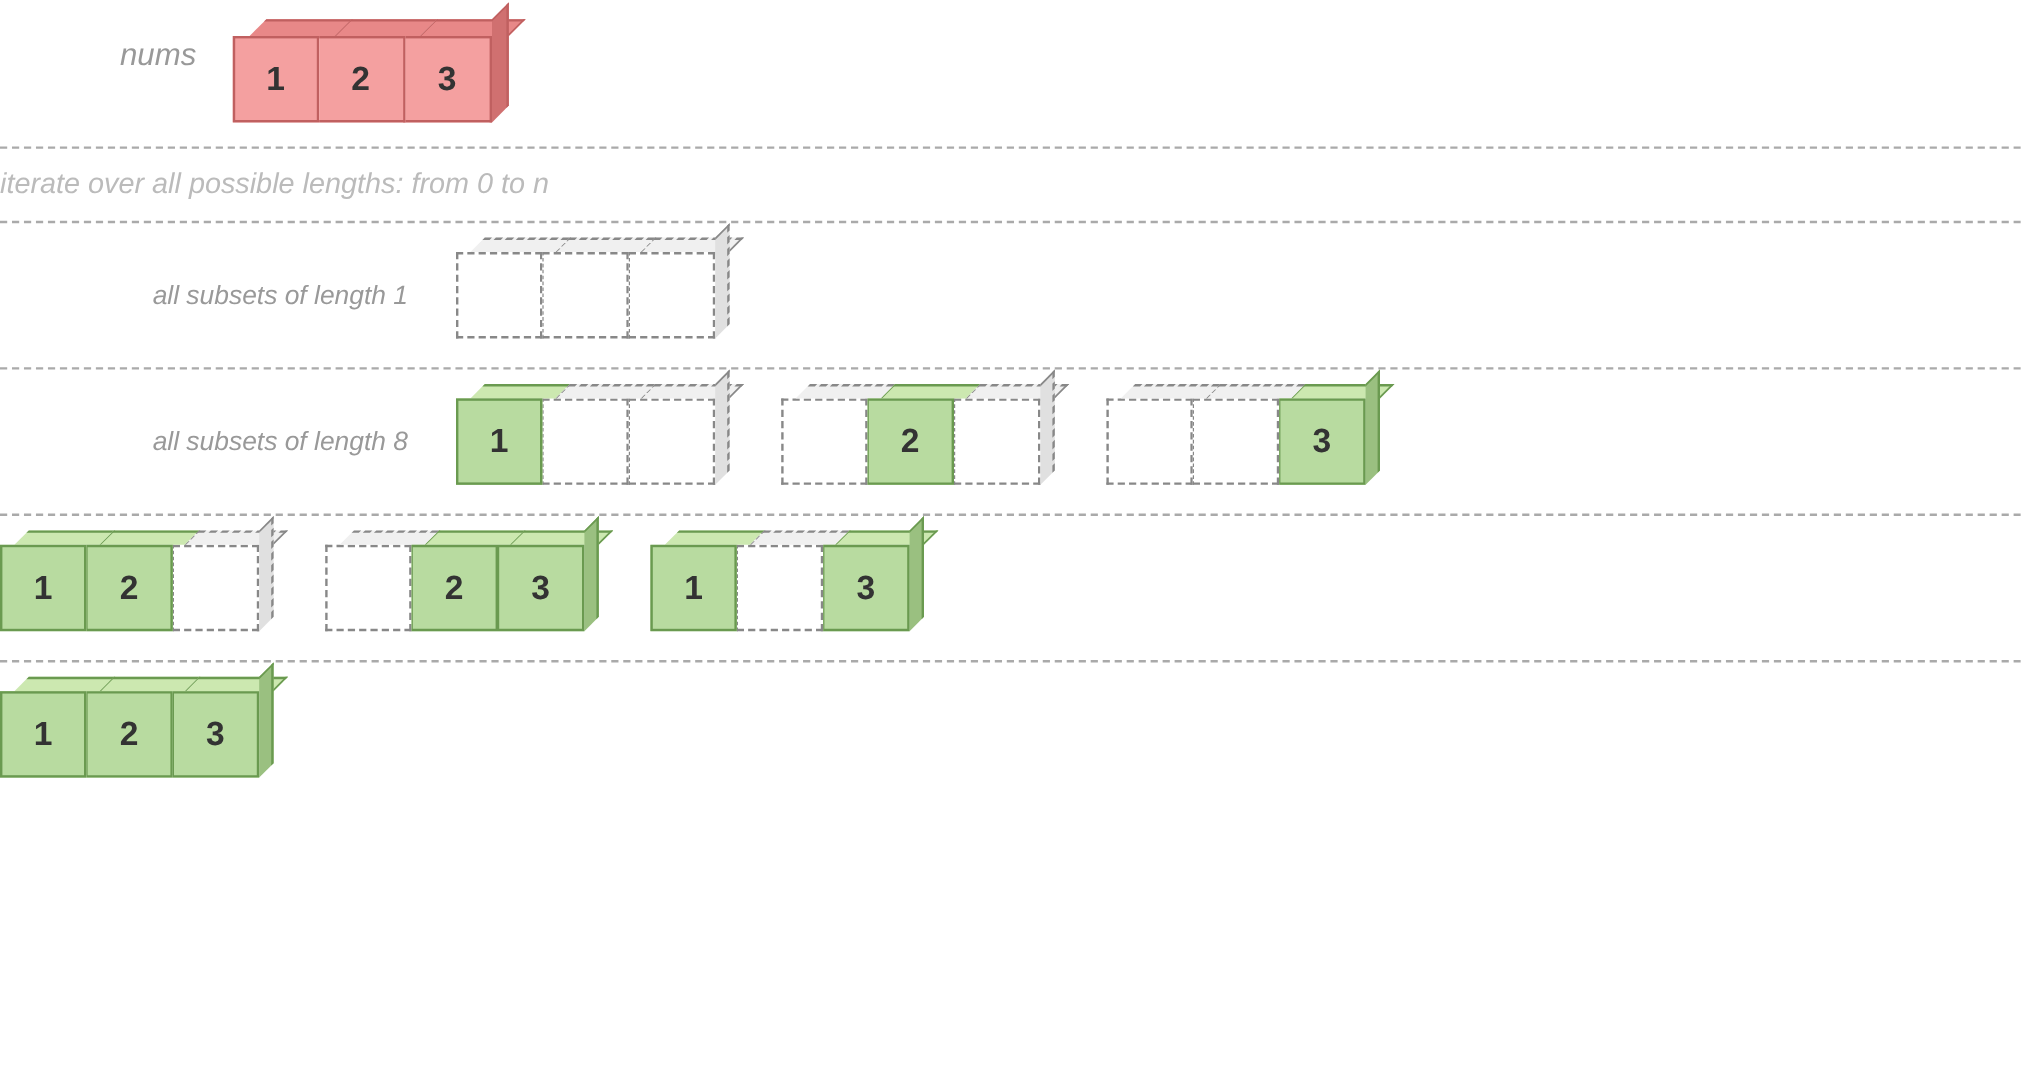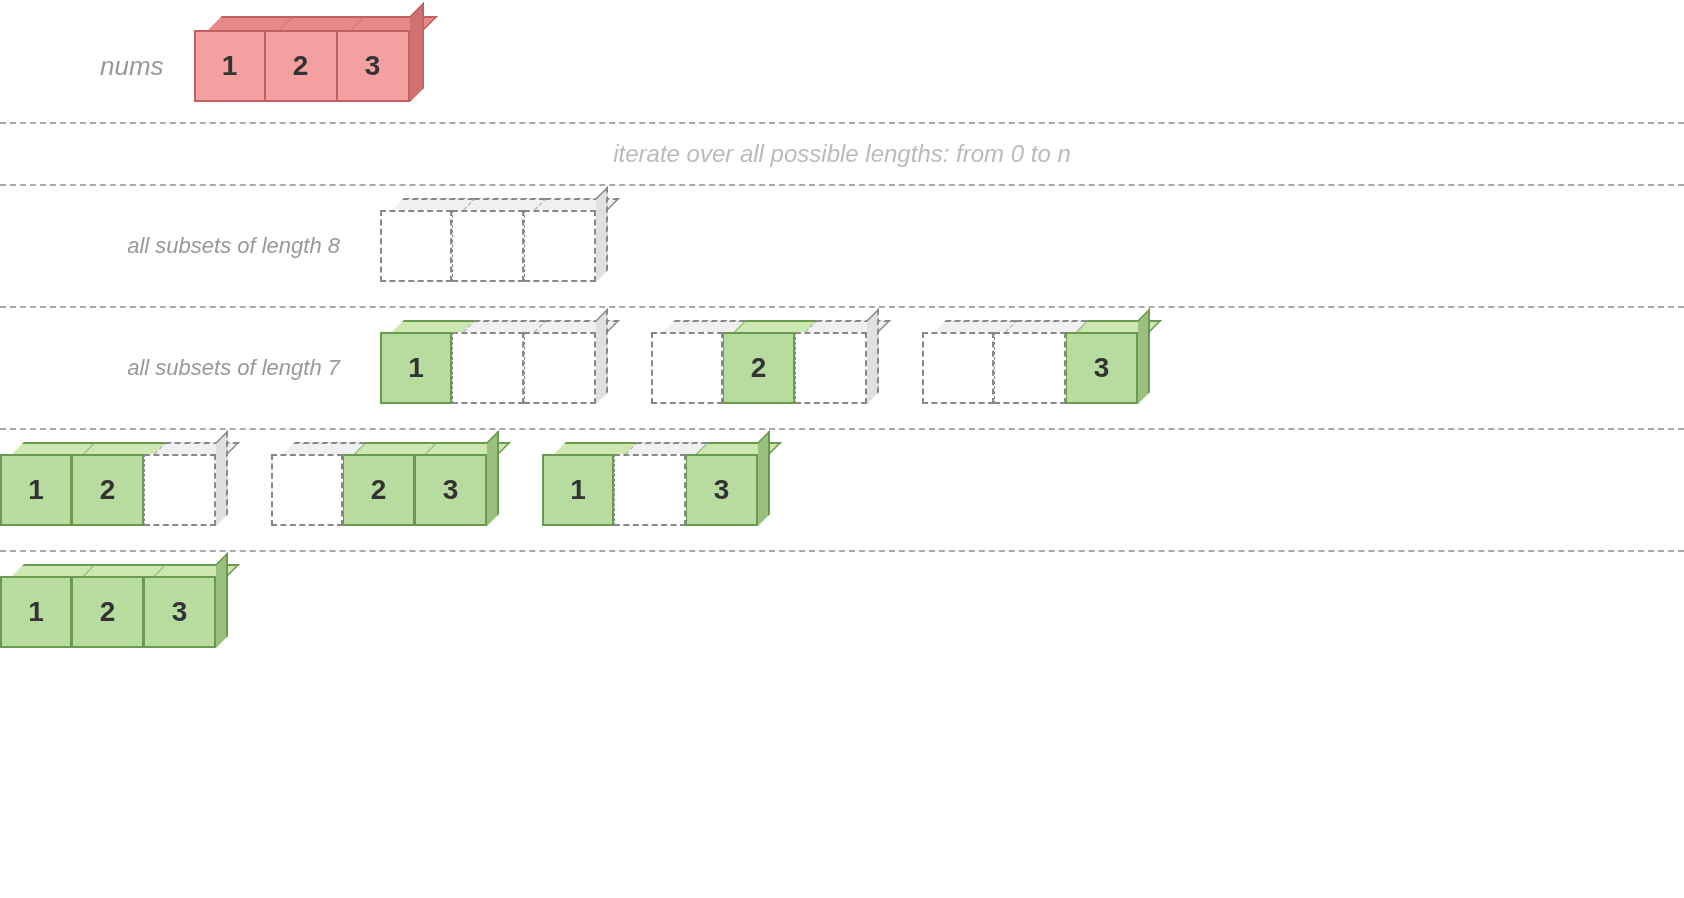--- a/index.html
+++ b/index.html
@@ -15,21 +15,20 @@
     .dashed-divider {
       border: none;
       border-top: 2px dashed #aaa;
       margin: 0;
       width: 100%;
     }
 
     
     .top-section {
       display: flex;
-      align-items: center;
       padding: 30px 0 20px 100px;
       gap: 30px;
     }
 
     .nums-label {
       font-size: 26px;
       color: #999;
       font-style: italic;
     }
 
@@ -100,21 +99,20 @@
     }
 
     .section-content {
       display: flex;
       align-items: center;
       flex: 1;
       gap: 0;
     }
 
     .iterate-label {
-      text-align: center;
       font-size: 24px;
       color: #bbb;
       font-style: italic;
       padding: 16px 0;
     }
 
     
     .array-component {
       position: relative;
       display: inline-flex;
@@ -140,133 +138,133 @@
 </div>
 
 <hr class="dashed-divider">
 
 <div class="iterate-label">iterate over all possible lengths: from 0 to n</div>
 
 <hr class="dashed-divider">
 
 <div id="sections-container">
     <div class="section">
+      <div class="section-label">all subsets of length 1</div>
+      <div class="section-content">
+        <div class="array-component" style="position: relative; display: inline-flex; margin-right: 55px;">
+          <div style="position: absolute; top: -12px; left: 12px; right: -12px; height: 12px; display: flex; transform: skewX(-45deg); transform-origin: left bottom;">
+            <div style="flex: 1 1 0%; height: 12px; background: rgb(240, 240, 240); border-top: 2px dashed rgb(136, 136, 136);"></div>
+            <div style="flex: 1 1 0%; height: 12px; background: rgb(240, 240, 240); border-top: 2px dashed rgb(136, 136, 136); border-left: 1px dashed rgb(136, 136, 136);"></div>
+            <div style="flex: 1 1 0%; height: 12px; background: rgb(240, 240, 240); border-top: 2px dashed rgb(136, 136, 136); border-left: 1px dashed rgb(136, 136, 136); border-right: 2px dashed rgb(136, 136, 136);"></div>
+          </div>
+          <div style="position: absolute; right: -12px; top: -12px; width: 12px; bottom: 0px; transform: skewY(-45deg); transform-origin: left top; background: rgb(224, 224, 224); border-right: 2px dashed rgb(136, 136, 136); border-top: 2px dashed rgb(136, 136, 136);"></div>
+          <div style="display: flex;">
+            <div class="dashed-cell" style="border-left: 2px dashed rgb(136, 136, 136);"></div>
+            <div class="dashed-cell" style="border-left: 1px dashed rgb(136, 136, 136);"></div>
+            <div class="dashed-cell" style="border-left: 1px dashed rgb(136, 136, 136);"></div>
+          </div>
+        </div>
+      </div>
+    </div>
+    <hr class="dashed-divider">
+    <div class="section">
       <div class="section-label">all subsets of length 8</div>
       <div class="section-content">
         <div class="array-component" style="position: relative; display: inline-flex; margin-right: 55px;">
           <div style="position: absolute; top: -12px; left: 12px; right: -12px; height: 12px; display: flex; transform: skewX(-45deg); transform-origin: left bottom;">
-            <div style="flex: 1 1 0%; height: 12px; background: rgb(240, 240, 240); border-top: 2px dashed rgb(136, 136, 136);"></div>
-            <div style="flex: 1 1 0%; height: 12px; background: rgb(240, 240, 240); border-top: 2px dashed rgb(136, 136, 136); border-left: 1px dashed rgb(136, 136, 136);"></div>
-            <div style="flex: 1 1 0%; height: 12px; background: rgb(240, 240, 240); border-top: 2px dashed rgb(136, 136, 136); border-left: 1px dashed rgb(136, 136, 136); border-right: 2px dashed rgb(136, 136, 136);"></div>
-          </div>
-          <div style="position: absolute; right: -12px; top: -12px; width: 12px; bottom: 0px; transform: skewY(-45deg); transform-origin: left top; background: rgb(224, 224, 224); border-right: 2px dashed rgb(136, 136, 136); border-top: 2px dashed rgb(136, 136, 136);"></div>
-          <div style="display: flex;">
-            <div class="dashed-cell" style="border-left: 2px dashed rgb(136, 136, 136);"></div>
-            <div class="dashed-cell" style="border-left: 1px dashed rgb(136, 136, 136);"></div>
-            <div class="dashed-cell" style="border-left: 1px dashed rgb(136, 136, 136);"></div>
+            <div style="flex: 1 1 0%; height: 12px; background: rgb(204, 232, 176); border-top: 2px solid rgb(106, 154, 80);"></div>
+            <div style="flex: 1 1 0%; height: 12px; background: rgb(240, 240, 240); border-top: 2px dashed rgb(136, 136, 136); border-left: 1px dashed rgb(136, 136, 136);"></div>
+            <div style="flex: 1 1 0%; height: 12px; background: rgb(240, 240, 240); border-top: 2px dashed rgb(136, 136, 136); border-left: 1px dashed rgb(136, 136, 136); border-right: 2px dashed rgb(136, 136, 136);"></div>
+          </div>
+          <div style="position: absolute; right: -12px; top: -12px; width: 12px; bottom: 0px; transform: skewY(-45deg); transform-origin: left top; background: rgb(224, 224, 224); border-right: 2px dashed rgb(136, 136, 136); border-top: 2px dashed rgb(136, 136, 136);"></div>
+          <div style="display: flex;">
+            <div class="green-cell" style="border-left: 2px solid rgb(106, 154, 80);">1</div>
+            <div class="dashed-cell" style="border-left: 1px dashed rgb(136, 136, 136);"></div>
+            <div class="dashed-cell" style="border-left: 1px dashed rgb(136, 136, 136);"></div>
+          </div>
+        </div>
+        <div class="array-component" style="position: relative; display: inline-flex; margin-right: 55px;">
+          <div style="position: absolute; top: -12px; left: 12px; right: -12px; height: 12px; display: flex; transform: skewX(-45deg); transform-origin: left bottom;">
+            <div style="flex: 1 1 0%; height: 12px; background: rgb(240, 240, 240); border-top: 2px dashed rgb(136, 136, 136);"></div>
+            <div style="flex: 1 1 0%; height: 12px; background: rgb(204, 232, 176); border-top: 2px solid rgb(106, 154, 80); border-left: 1px solid rgb(106, 154, 80);"></div>
+            <div style="flex: 1 1 0%; height: 12px; background: rgb(240, 240, 240); border-top: 2px dashed rgb(136, 136, 136); border-left: 1px dashed rgb(136, 136, 136); border-right: 2px dashed rgb(136, 136, 136);"></div>
+          </div>
+          <div style="position: absolute; right: -12px; top: -12px; width: 12px; bottom: 0px; transform: skewY(-45deg); transform-origin: left top; background: rgb(224, 224, 224); border-right: 2px dashed rgb(136, 136, 136); border-top: 2px dashed rgb(136, 136, 136);"></div>
+          <div style="display: flex;">
+            <div class="dashed-cell" style="border-left: 2px dashed rgb(136, 136, 136);"></div>
+            <div class="green-cell" style="border-left: 1px solid rgb(106, 154, 80);">2</div>
+            <div class="dashed-cell" style="border-left: 1px dashed rgb(136, 136, 136);"></div>
+          </div>
+        </div>
+        <div class="array-component" style="position: relative; display: inline-flex; margin-right: 55px;">
+          <div style="position: absolute; top: -12px; left: 12px; right: -12px; height: 12px; display: flex; transform: skewX(-45deg); transform-origin: left bottom;">
+            <div style="flex: 1 1 0%; height: 12px; background: rgb(240, 240, 240); border-top: 2px dashed rgb(136, 136, 136);"></div>
+            <div style="flex: 1 1 0%; height: 12px; background: rgb(240, 240, 240); border-top: 2px dashed rgb(136, 136, 136); border-left: 1px dashed rgb(136, 136, 136);"></div>
+            <div style="flex: 1 1 0%; height: 12px; background: rgb(204, 232, 176); border-top: 2px solid rgb(106, 154, 80); border-left: 1px solid rgb(106, 154, 80); border-right: 2px solid rgb(106, 154, 80);"></div>
+          </div>
+          <div style="position: absolute; right: -12px; top: -12px; width: 12px; bottom: 0px; transform: skewY(-45deg); transform-origin: left top; background: rgb(154, 192, 128); border-right: 2px solid rgb(106, 154, 80); border-top: 2px solid rgb(106, 154, 80);"></div>
+          <div style="display: flex;">
+            <div class="dashed-cell" style="border-left: 2px dashed rgb(136, 136, 136);"></div>
+            <div class="dashed-cell" style="border-left: 1px dashed rgb(136, 136, 136);"></div>
+            <div class="green-cell" style="border-left: 1px solid rgb(106, 154, 80);">3</div>
           </div>
         </div>
       </div>
     </div>
     <hr class="dashed-divider">
     <div class="section">
-      <div class="section-label">all subsets of length 7</div>
-      <div class="section-content">
-        <div class="array-component" style="position: relative; display: inline-flex; margin-right: 55px;">
-          <div style="position: absolute; top: -12px; left: 12px; right: -12px; height: 12px; display: flex; transform: skewX(-45deg); transform-origin: left bottom;">
-            <div style="flex: 1 1 0%; height: 12px; background: rgb(204, 232, 176); border-top: 2px solid rgb(106, 154, 80);"></div>
-            <div style="flex: 1 1 0%; height: 12px; background: rgb(240, 240, 240); border-top: 2px dashed rgb(136, 136, 136); border-left: 1px dashed rgb(136, 136, 136);"></div>
-            <div style="flex: 1 1 0%; height: 12px; background: rgb(240, 240, 240); border-top: 2px dashed rgb(136, 136, 136); border-left: 1px dashed rgb(136, 136, 136); border-right: 2px dashed rgb(136, 136, 136);"></div>
-          </div>
-          <div style="position: absolute; right: -12px; top: -12px; width: 12px; bottom: 0px; transform: skewY(-45deg); transform-origin: left top; background: rgb(224, 224, 224); border-right: 2px dashed rgb(136, 136, 136); border-top: 2px dashed rgb(136, 136, 136);"></div>
-          <div style="display: flex;">
-            <div class="green-cell" style="border-left: 2px solid rgb(106, 154, 80);">1</div>
-            <div class="dashed-cell" style="border-left: 1px dashed rgb(136, 136, 136);"></div>
-            <div class="dashed-cell" style="border-left: 1px dashed rgb(136, 136, 136);"></div>
-          </div>
-        </div>
-        <div class="array-component" style="position: relative; display: inline-flex; margin-right: 55px;">
-          <div style="position: absolute; top: -12px; left: 12px; right: -12px; height: 12px; display: flex; transform: skewX(-45deg); transform-origin: left bottom;">
-            <div style="flex: 1 1 0%; height: 12px; background: rgb(240, 240, 240); border-top: 2px dashed rgb(136, 136, 136);"></div>
-            <div style="flex: 1 1 0%; height: 12px; background: rgb(204, 232, 176); border-top: 2px solid rgb(106, 154, 80); border-left: 1px solid rgb(106, 154, 80);"></div>
-            <div style="flex: 1 1 0%; height: 12px; background: rgb(240, 240, 240); border-top: 2px dashed rgb(136, 136, 136); border-left: 1px dashed rgb(136, 136, 136); border-right: 2px dashed rgb(136, 136, 136);"></div>
-          </div>
-          <div style="position: absolute; right: -12px; top: -12px; width: 12px; bottom: 0px; transform: skewY(-45deg); transform-origin: left top; background: rgb(224, 224, 224); border-right: 2px dashed rgb(136, 136, 136); border-top: 2px dashed rgb(136, 136, 136);"></div>
-          <div style="display: flex;">
-            <div class="dashed-cell" style="border-left: 2px dashed rgb(136, 136, 136);"></div>
-            <div class="green-cell" style="border-left: 1px solid rgb(106, 154, 80);">2</div>
-            <div class="dashed-cell" style="border-left: 1px dashed rgb(136, 136, 136);"></div>
-          </div>
-        </div>
-        <div class="array-component" style="position: relative; display: inline-flex; margin-right: 55px;">
-          <div style="position: absolute; top: -12px; left: 12px; right: -12px; height: 12px; display: flex; transform: skewX(-45deg); transform-origin: left bottom;">
-            <div style="flex: 1 1 0%; height: 12px; background: rgb(240, 240, 240); border-top: 2px dashed rgb(136, 136, 136);"></div>
-            <div style="flex: 1 1 0%; height: 12px; background: rgb(240, 240, 240); border-top: 2px dashed rgb(136, 136, 136); border-left: 1px dashed rgb(136, 136, 136);"></div>
-            <div style="flex: 1 1 0%; height: 12px; background: rgb(204, 232, 176); border-top: 2px solid rgb(106, 154, 80); border-left: 1px solid rgb(106, 154, 80); border-right: 2px solid rgb(106, 154, 80);"></div>
-          </div>
-          <div style="position: absolute; right: -12px; top: -12px; width: 12px; bottom: 0px; transform: skewY(-45deg); transform-origin: left top; background: rgb(154, 192, 128); border-right: 2px solid rgb(106, 154, 80); border-top: 2px solid rgb(106, 154, 80);"></div>
-          <div style="display: flex;">
-            <div class="dashed-cell" style="border-left: 2px dashed rgb(136, 136, 136);"></div>
+      <div class="section-content">
+        <div class="array-component" style="position: relative; display: inline-flex; margin-right: 55px;">
+          <div style="position: absolute; top: -12px; left: 12px; right: -12px; height: 12px; display: flex; transform: skewX(-45deg); transform-origin: left bottom;">
+            <div style="flex: 1 1 0%; height: 12px; background: rgb(204, 232, 176); border-top: 2px solid rgb(106, 154, 80);"></div>
+            <div style="flex: 1 1 0%; height: 12px; background: rgb(204, 232, 176); border-top: 2px solid rgb(106, 154, 80); border-left: 1px solid rgb(106, 154, 80);"></div>
+            <div style="flex: 1 1 0%; height: 12px; background: rgb(240, 240, 240); border-top: 2px dashed rgb(136, 136, 136); border-left: 1px dashed rgb(136, 136, 136); border-right: 2px dashed rgb(136, 136, 136);"></div>
+          </div>
+          <div style="position: absolute; right: -12px; top: -12px; width: 12px; bottom: 0px; transform: skewY(-45deg); transform-origin: left top; background: rgb(224, 224, 224); border-right: 2px dashed rgb(136, 136, 136); border-top: 2px dashed rgb(136, 136, 136);"></div>
+          <div style="display: flex;">
+            <div class="green-cell" style="border-left: 2px solid rgb(106, 154, 80);">1</div>
+            <div class="green-cell" style="border-left: 1px solid rgb(106, 154, 80);">2</div>
+            <div class="dashed-cell" style="border-left: 1px dashed rgb(136, 136, 136);"></div>
+          </div>
+        </div>
+        <div class="array-component" style="position: relative; display: inline-flex; margin-right: 55px;">
+          <div style="position: absolute; top: -12px; left: 12px; right: -12px; height: 12px; display: flex; transform: skewX(-45deg); transform-origin: left bottom;">
+            <div style="flex: 1 1 0%; height: 12px; background: rgb(240, 240, 240); border-top: 2px dashed rgb(136, 136, 136);"></div>
+            <div style="flex: 1 1 0%; height: 12px; background: rgb(204, 232, 176); border-top: 2px solid rgb(106, 154, 80); border-left: 1px solid rgb(106, 154, 80);"></div>
+            <div style="flex: 1 1 0%; height: 12px; background: rgb(204, 232, 176); border-top: 2px solid rgb(106, 154, 80); border-left: 1px solid rgb(106, 154, 80); border-right: 2px solid rgb(106, 154, 80);"></div>
+          </div>
+          <div style="position: absolute; right: -12px; top: -12px; width: 12px; bottom: 0px; transform: skewY(-45deg); transform-origin: left top; background: rgb(154, 192, 128); border-right: 2px solid rgb(106, 154, 80); border-top: 2px solid rgb(106, 154, 80);"></div>
+          <div style="display: flex;">
+            <div class="dashed-cell" style="border-left: 2px dashed rgb(136, 136, 136);"></div>
+            <div class="green-cell" style="border-left: 1px solid rgb(106, 154, 80);">2</div>
+            <div class="green-cell" style="border-left: 1px solid rgb(106, 154, 80);">3</div>
+          </div>
+        </div>
+        <div class="array-component" style="position: relative; display: inline-flex; margin-right: 55px;">
+          <div style="position: absolute; top: -12px; left: 12px; right: -12px; height: 12px; display: flex; transform: skewX(-45deg); transform-origin: left bottom;">
+            <div style="flex: 1 1 0%; height: 12px; background: rgb(204, 232, 176); border-top: 2px solid rgb(106, 154, 80);"></div>
+            <div style="flex: 1 1 0%; height: 12px; background: rgb(240, 240, 240); border-top: 2px dashed rgb(136, 136, 136); border-left: 1px dashed rgb(136, 136, 136);"></div>
+            <div style="flex: 1 1 0%; height: 12px; background: rgb(204, 232, 176); border-top: 2px solid rgb(106, 154, 80); border-left: 1px solid rgb(106, 154, 80); border-right: 2px solid rgb(106, 154, 80);"></div>
+          </div>
+          <div style="position: absolute; right: -12px; top: -12px; width: 12px; bottom: 0px; transform: skewY(-45deg); transform-origin: left top; background: rgb(154, 192, 128); border-right: 2px solid rgb(106, 154, 80); border-top: 2px solid rgb(106, 154, 80);"></div>
+          <div style="display: flex;">
+            <div class="green-cell" style="border-left: 2px solid rgb(106, 154, 80);">1</div>
             <div class="dashed-cell" style="border-left: 1px dashed rgb(136, 136, 136);"></div>
             <div class="green-cell" style="border-left: 1px solid rgb(106, 154, 80);">3</div>
           </div>
         </div>
       </div>
     </div>
     <hr class="dashed-divider">
     <div class="section">
       <div class="section-content">
         <div class="array-component" style="position: relative; display: inline-flex; margin-right: 55px;">
           <div style="position: absolute; top: -12px; left: 12px; right: -12px; height: 12px; display: flex; transform: skewX(-45deg); transform-origin: left bottom;">
             <div style="flex: 1 1 0%; height: 12px; background: rgb(204, 232, 176); border-top: 2px solid rgb(106, 154, 80);"></div>
             <div style="flex: 1 1 0%; height: 12px; background: rgb(204, 232, 176); border-top: 2px solid rgb(106, 154, 80); border-left: 1px solid rgb(106, 154, 80);"></div>
-            <div style="flex: 1 1 0%; height: 12px; background: rgb(240, 240, 240); border-top: 2px dashed rgb(136, 136, 136); border-left: 1px dashed rgb(136, 136, 136); border-right: 2px dashed rgb(136, 136, 136);"></div>
-          </div>
-          <div style="position: absolute; right: -12px; top: -12px; width: 12px; bottom: 0px; transform: skewY(-45deg); transform-origin: left top; background: rgb(224, 224, 224); border-right: 2px dashed rgb(136, 136, 136); border-top: 2px dashed rgb(136, 136, 136);"></div>
-          <div style="display: flex;">
-            <div class="green-cell" style="border-left: 2px solid rgb(106, 154, 80);">1</div>
-            <div class="green-cell" style="border-left: 1px solid rgb(106, 154, 80);">2</div>
-            <div class="dashed-cell" style="border-left: 1px dashed rgb(136, 136, 136);"></div>
-          </div>
-        </div>
-        <div class="array-component" style="position: relative; display: inline-flex; margin-right: 55px;">
-          <div style="position: absolute; top: -12px; left: 12px; right: -12px; height: 12px; display: flex; transform: skewX(-45deg); transform-origin: left bottom;">
-            <div style="flex: 1 1 0%; height: 12px; background: rgb(240, 240, 240); border-top: 2px dashed rgb(136, 136, 136);"></div>
-            <div style="flex: 1 1 0%; height: 12px; background: rgb(204, 232, 176); border-top: 2px solid rgb(106, 154, 80); border-left: 1px solid rgb(106, 154, 80);"></div>
-            <div style="flex: 1 1 0%; height: 12px; background: rgb(204, 232, 176); border-top: 2px solid rgb(106, 154, 80); border-left: 1px solid rgb(106, 154, 80); border-right: 2px solid rgb(106, 154, 80);"></div>
-          </div>
-          <div style="position: absolute; right: -12px; top: -12px; width: 12px; bottom: 0px; transform: skewY(-45deg); transform-origin: left top; background: rgb(154, 192, 128); border-right: 2px solid rgb(106, 154, 80); border-top: 2px solid rgb(106, 154, 80);"></div>
-          <div style="display: flex;">
-            <div class="dashed-cell" style="border-left: 2px dashed rgb(136, 136, 136);"></div>
-            <div class="green-cell" style="border-left: 1px solid rgb(106, 154, 80);">2</div>
-            <div class="green-cell" style="border-left: 1px solid rgb(106, 154, 80);">3</div>
-          </div>
-        </div>
-        <div class="array-component" style="position: relative; display: inline-flex; margin-right: 55px;">
-          <div style="position: absolute; top: -12px; left: 12px; right: -12px; height: 12px; display: flex; transform: skewX(-45deg); transform-origin: left bottom;">
-            <div style="flex: 1 1 0%; height: 12px; background: rgb(204, 232, 176); border-top: 2px solid rgb(106, 154, 80);"></div>
-            <div style="flex: 1 1 0%; height: 12px; background: rgb(240, 240, 240); border-top: 2px dashed rgb(136, 136, 136); border-left: 1px dashed rgb(136, 136, 136);"></div>
-            <div style="flex: 1 1 0%; height: 12px; background: rgb(204, 232, 176); border-top: 2px solid rgb(106, 154, 80); border-left: 1px solid rgb(106, 154, 80); border-right: 2px solid rgb(106, 154, 80);"></div>
-          </div>
-          <div style="position: absolute; right: -12px; top: -12px; width: 12px; bottom: 0px; transform: skewY(-45deg); transform-origin: left top; background: rgb(154, 192, 128); border-right: 2px solid rgb(106, 154, 80); border-top: 2px solid rgb(106, 154, 80);"></div>
-          <div style="display: flex;">
-            <div class="green-cell" style="border-left: 2px solid rgb(106, 154, 80);">1</div>
-            <div class="dashed-cell" style="border-left: 1px dashed rgb(136, 136, 136);"></div>
-            <div class="green-cell" style="border-left: 1px solid rgb(106, 154, 80);">3</div>
-          </div>
-        </div>
-      </div>
-    </div>
-    <hr class="dashed-divider">
-    <div class="section">
-      <div class="section-content">
-        <div class="array-component" style="position: relative; display: inline-flex; margin-right: 55px;">
-          <div style="position: absolute; top: -12px; left: 12px; right: -12px; height: 12px; display: flex; transform: skewX(-45deg); transform-origin: left bottom;">
-            <div style="flex: 1 1 0%; height: 12px; background: rgb(204, 232, 176); border-top: 2px solid rgb(106, 154, 80);"></div>
-            <div style="flex: 1 1 0%; height: 12px; background: rgb(204, 232, 176); border-top: 2px solid rgb(106, 154, 80); border-left: 1px solid rgb(106, 154, 80);"></div>
             <div style="flex: 1 1 0%; height: 12px; background: rgb(204, 232, 176); border-top: 2px solid rgb(106, 154, 80); border-left: 1px solid rgb(106, 154, 80); border-right: 2px solid rgb(106, 154, 80);"></div>
           </div>
           <div style="position: absolute; right: -12px; top: -12px; width: 12px; bottom: 0px; transform: skewY(-45deg); transform-origin: left top; background: rgb(154, 192, 128); border-right: 2px solid rgb(106, 154, 80); border-top: 2px solid rgb(106, 154, 80);"></div>
           <div style="display: flex;">
             <div class="green-cell" style="border-left: 2px solid rgb(106, 154, 80);">1</div>
             <div class="green-cell" style="border-left: 1px solid rgb(106, 154, 80);">2</div>
             <div class="green-cell" style="border-left: 1px solid rgb(106, 154, 80);">3</div>
           </div>
         </div>
       </div>

